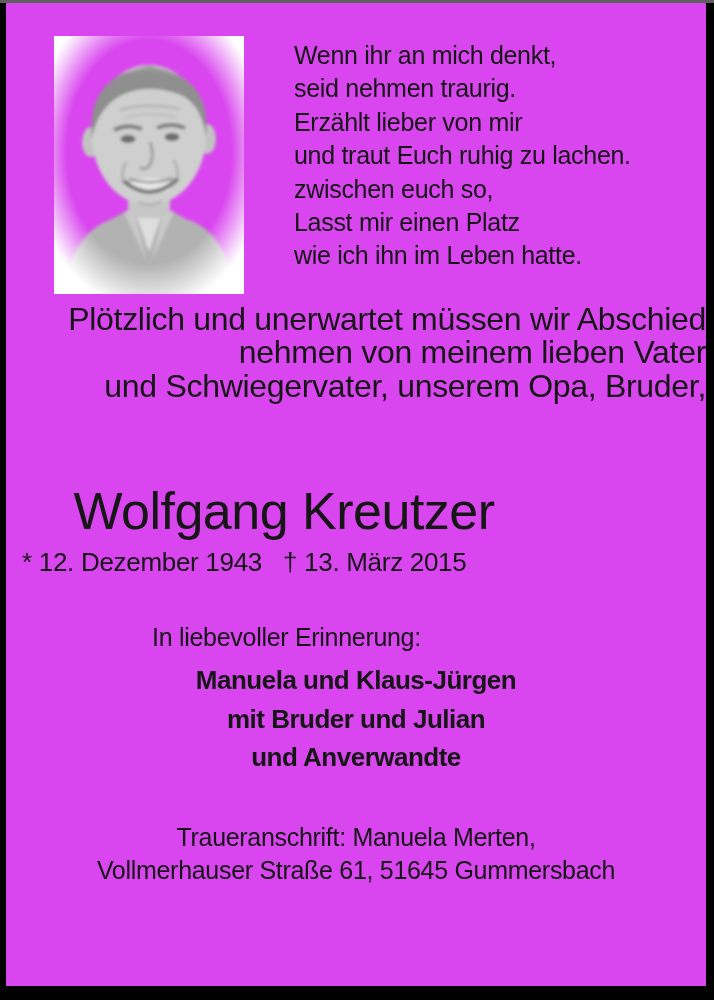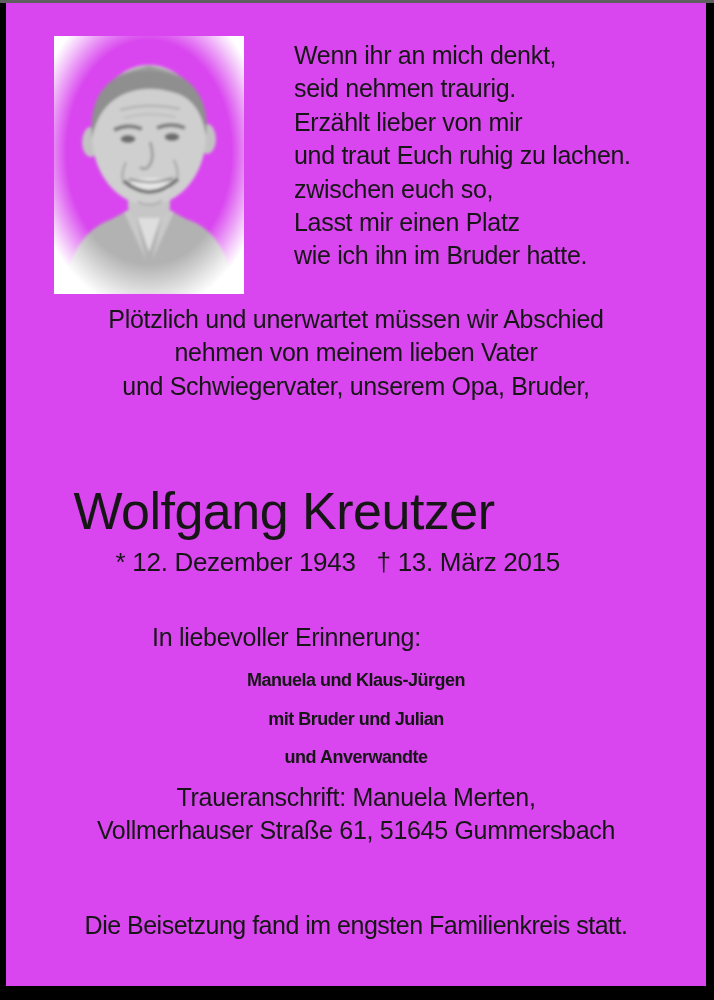--- a/index.html
+++ b/index.html
@@ -44,41 +44,41 @@
     line-height: 33.4px;
     letter-spacing: -0.3px;
     white-space: nowrap;
     text-align: left;
   }
   .announcement {
     position: absolute;
     left: 0;
     top: 300px;
     width: 700px;
-    text-align: center;
-    font-size: 25px;
+    text-align: right;
+    font-size: 32px;
     line-height: 33.4px;
     letter-spacing: -0.3px;
   }
   .name {
     position: absolute;
     left: 0;
     top: 480px;
     width: 556px;
     text-align: center;
     font-size: 52px;
     line-height: 56px;
     letter-spacing: -0.5px;
   }
   .dates {
     position: absolute;
-    left: 0;
+    left: 16px;
     top: 543px;
     width: 554px;
-    text-align: right;
+    text-align: left;
     font-size: 26px;
     line-height: 33px;
     letter-spacing: -0.3px;
   }
   .dates .birth { margin-right: 21px; }
   .memory-heading {
     position: absolute;
     left: 0;
     top: 618px;
     width: 561px;
@@ -86,29 +86,29 @@
     font-size: 25px;
     line-height: 33px;
     letter-spacing: -0.3px;
   }
   .mourners {
     position: absolute;
     left: 0;
     top: 658px;
     width: 700px;
     text-align: center;
-    font-size: 18px;
+    font-size: 26px;
     font-weight: bold;
     line-height: 38.6px;
     letter-spacing: -0.5px;
   }
   .address {
     position: absolute;
     left: 0;
-    top: 778px;
+    top: 818px;
     width: 700px;
     text-align: center;
     font-size: 25px;
     line-height: 33px;
     letter-spacing: -0.3px;
   }
   .closing {
     position: absolute;
     left: 0;
     top: 906px;
@@ -182,21 +182,21 @@
     </svg>
   </div>
 
   <div class="poem">
     <div>Wenn ihr an mich denkt,</div>
     <div>seid nehmen traurig.</div>
     <div>Erzählt lieber von mir</div>
     <div>und traut Euch ruhig zu lachen.</div>
     <div>zwischen euch so,</div>
     <div>Lasst mir einen Platz</div>
-    <div>wie ich ihn im Bruder hatte.</div>
+    <div>wie ich ihn im Leben hatte.</div>
   </div>
 
   <div class="announcement">
     <div>Plötzlich und unerwartet müssen wir Abschied</div>
     <div>nehmen von meinem lieben Vater</div>
     <div>und Schwiegervater, unserem Opa, Bruder,</div>
   </div>
 
   <div class="name">Wolfgang Kreutzer</div>
 
@@ -210,15 +210,14 @@
     <div>Manuela und Klaus-Jürgen</div>
     <div>mit Bruder und Julian</div>
     <div>und Anverwandte</div>
   </div>
 
   <div class="address">
     <div>Traueranschrift: Manuela Merten,</div>
     <div>Vollmerhauser Straße 61, 51645 Gummersbach</div>
   </div>
 
-  <div class="closing">Die Beisetzung fand im engsten Familienkreis statt.</div>
 
 </div>
 
 </body></html>

